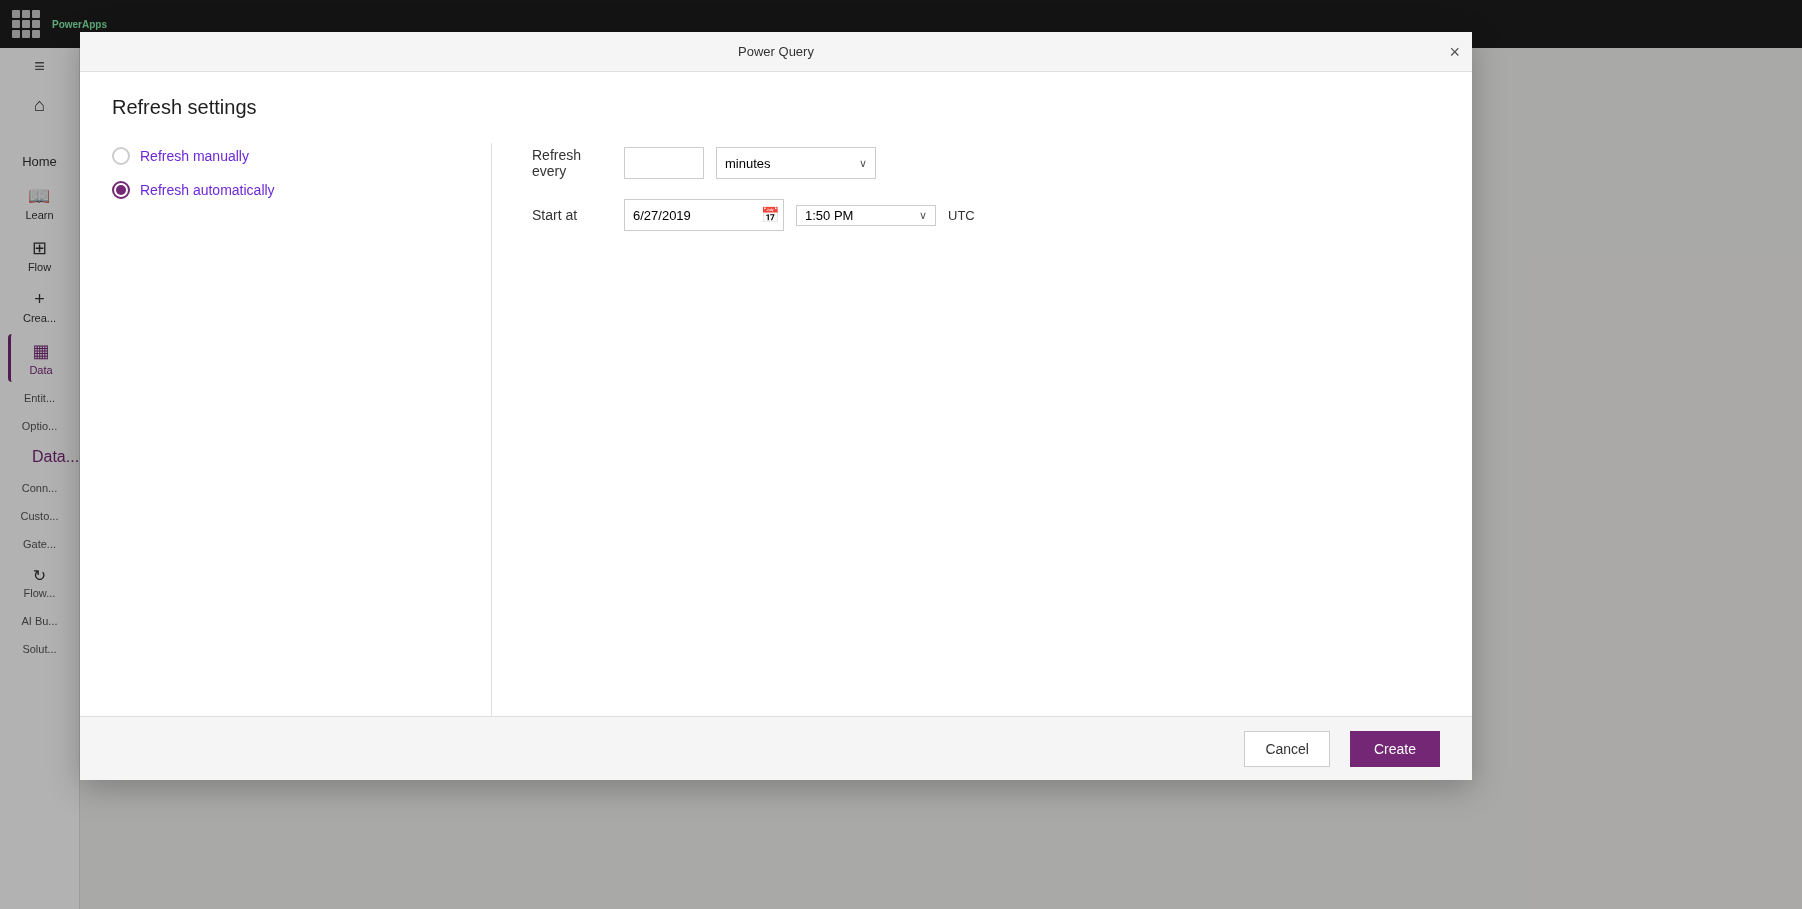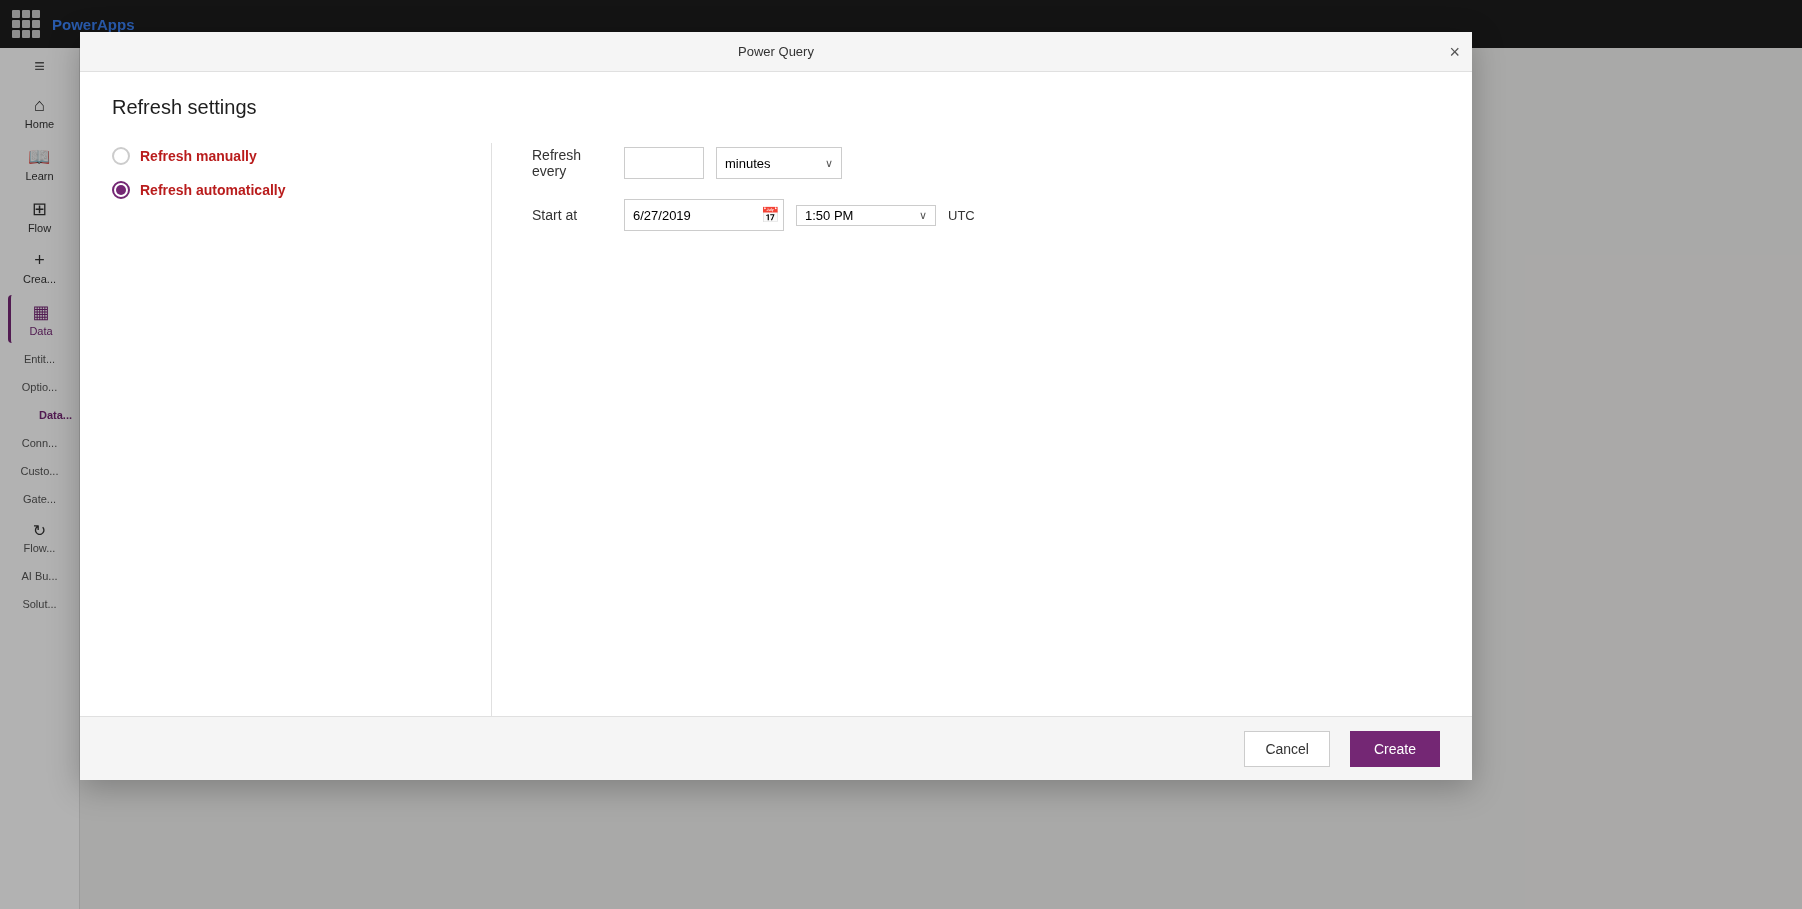--- a/index.html
+++ b/index.html
@@ -30,22 +30,22 @@
       display: grid;
       grid-template-columns: repeat(3,8px);
       grid-template-rows: repeat(3,8px);
       gap: 2px;
     }
     .top-bar-grid span {
       background: #ccc;
       border-radius: 1px;
     }
     .top-bar-title {
-      color: #3b82f6;
-      font-size: 15px;
+      color: #86efac;
+      font-size: 10px;
       font-weight: 600;
       flex: 1;
     }
     .top-bar-right {
       display: flex;
       align-items: center;
       gap: 16px;
       color: #ccc;
       font-size: 13px;
     }
@@ -233,22 +233,21 @@
     }
     .radio-circle.selected::after {
       content: '';
       width: 10px;
       height: 10px;
       border-radius: 50%;
       background: #742774;
     }
     .radio-label {
       font-size: 14px;
-      color: #b91c1c;
-      font-weight: bold;
+      color: #6d28d9;
     }
 
     
     .settings-panel {
       flex: 1;
       padding-left: 40px;
       padding-top: 4px;
       display: flex;
       flex-direction: column;
       gap: 20px;
@@ -270,21 +269,21 @@
       height: 32px;
       width: 80px;
       border: 1px solid #ccc;
       padding: 0 8px;
       font-size: 13px;
       outline: none;
     }
 
     .dropdown-select {
       height: 32px;
-      width: 126px;
+      width: 160px;
       border: 1px solid #ccc;
       padding: 0 8px;
       font-size: 13px;
       background: #fff;
       display: flex;
       align-items: center;
       justify-content: space-between;
       cursor: pointer;
     }
 
@@ -382,21 +381,21 @@
       <span></span>
   </div>
   <div class="top-bar-title">PowerApps</div>
   <div style="flex:1"></div>
 </div>
 
 <div class="left-sidebar">
   <div class="sidebar-hamburger">≡</div>
   <div class="sidebar-item">
     <span class="sicon">⌂</span>
-    <span style="font-size:11px;">Home</span>
+    <span style="font-size:13px;margin-top:36px;">Home</span>
   </div>
   <div class="sidebar-item">
     <span class="sicon">📖</span>
     <span style="font-size:11px;">Learn</span>
   </div>
   <div class="sidebar-item">
     <span class="sicon">⊞</span>
     <span style="font-size:11px;">Flow</span>
   </div>
   <div class="sidebar-item">
@@ -407,21 +406,21 @@
     <span class="sicon">▦</span>
     <span style="font-size:11px;">Data</span>
   </div>
   <div class="sidebar-item">
     <span style="font-size:11px;color:#555;">Entit...</span>
   </div>
   <div class="sidebar-item">
     <span style="font-size:11px;color:#555;">Optio...</span>
   </div>
   <div class="sidebar-item">
-    <span style="font-size:11px;color:#742774;font-weight:700;margin-left:32px;">Data...</span>
+    <span style="font-size:16px;color:#742774;font-weight:400;margin-left:32px;">Data...</span>
   </div>
   <div class="sidebar-item">
     <span style="font-size:11px;color:#555;">Conn...</span>
   </div>
   <div class="sidebar-item">
     <span style="font-size:11px;color:#555;">Custo...</span>
   </div>
   <div class="sidebar-item">
     <span style="font-size:11px;color:#555;">Gate...</span>
   </div>

